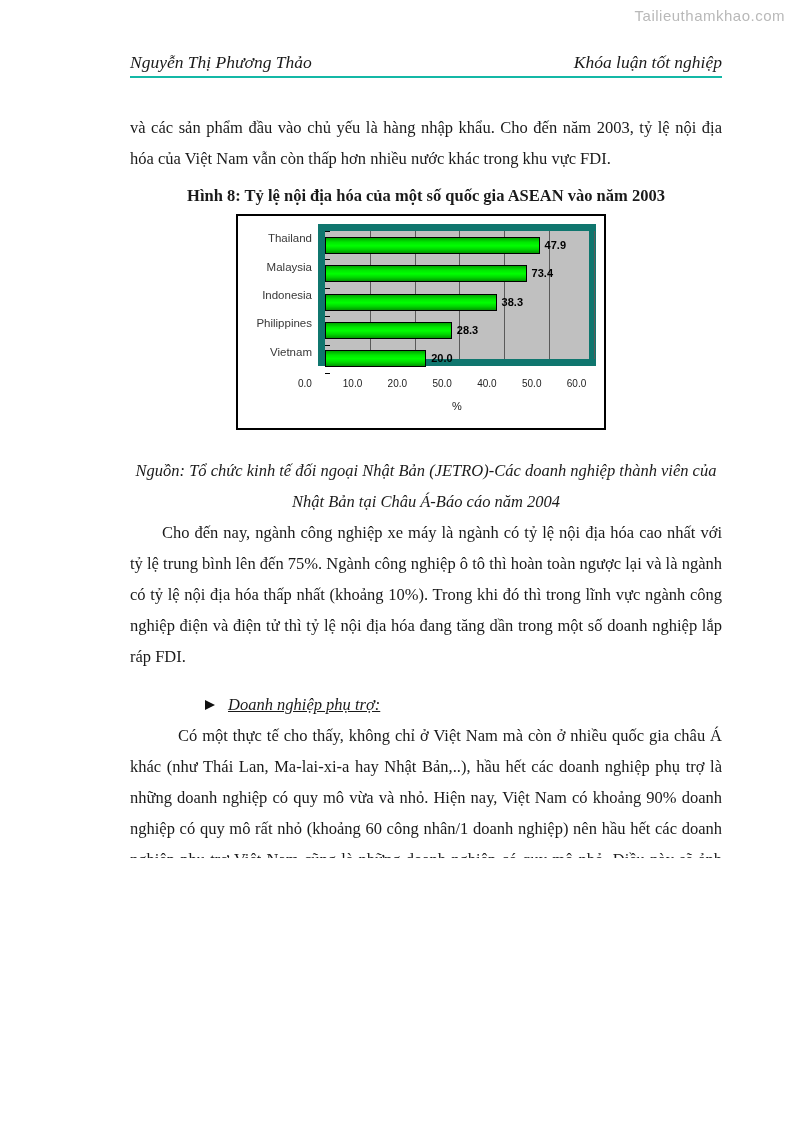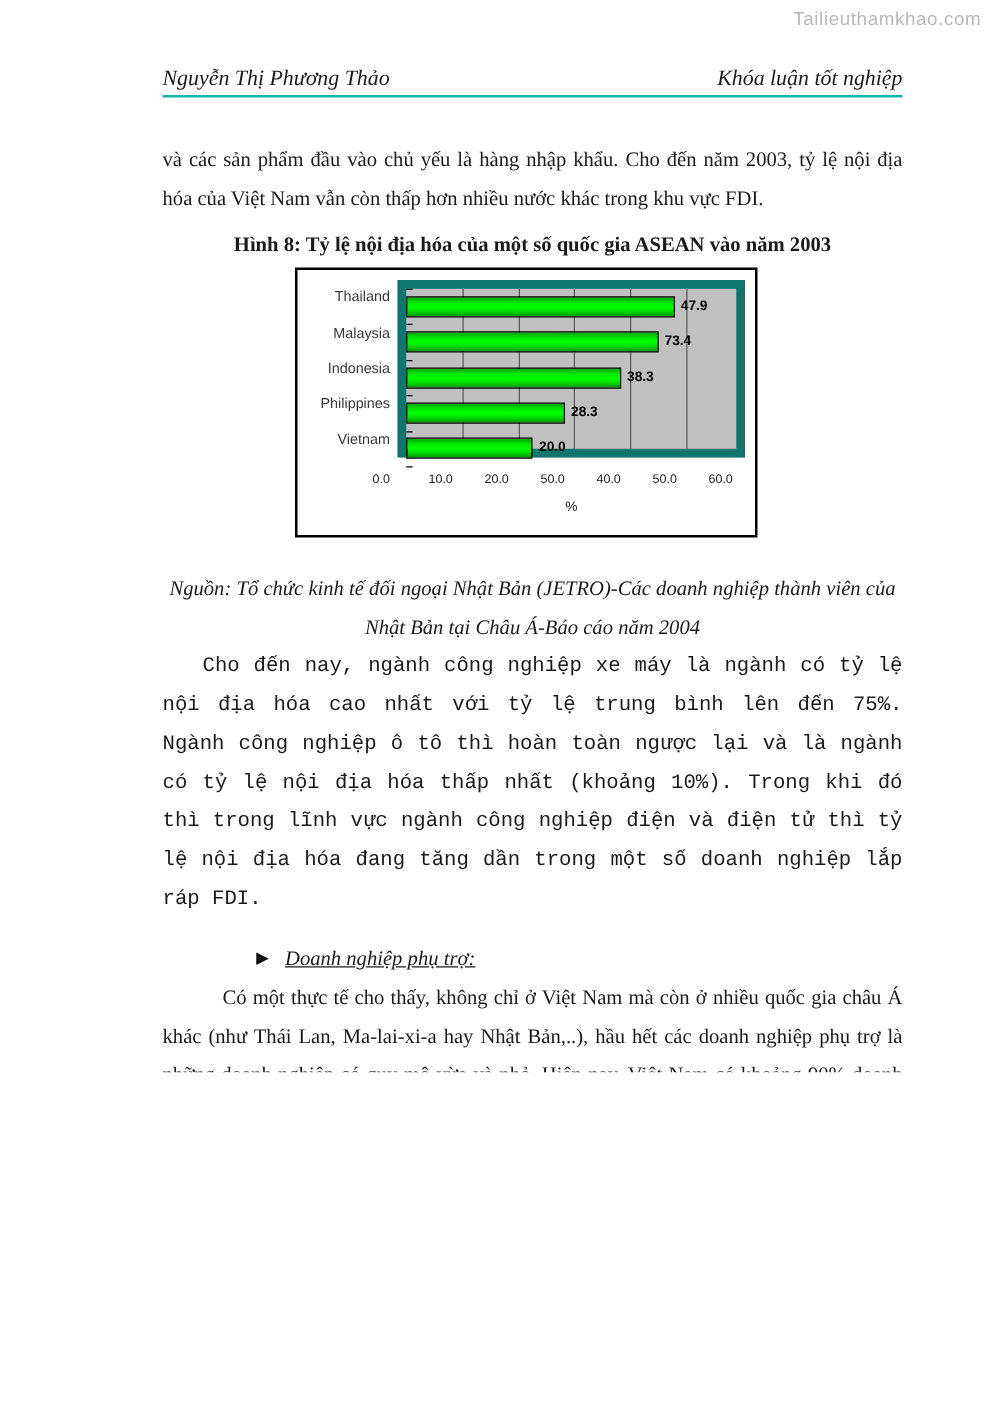--- a/index.html
+++ b/index.html
@@ -82,21 +82,21 @@
     text-align: center;
     font-family: "Liberation Sans", "DejaVu Sans", sans-serif;
     font-size: 11px; color: #222;
   }
   
   .source-note {
     margin: 25px 0 0 0;
     font-style: italic; text-align: center;
     font-size: 16.5px; line-height: 31px;
   }
-  .para-motorbike { margin-top: 0; text-indent: 32px; font-family: Liberation Mono, monospace; }
+  .para-motorbike { margin-top: 0; text-indent: 32px; }
   .bullet-line {
     margin-top: 0; margin-left: 75px;
     font-size: 16.5px; line-height: 31px;
   }
   .arrow-bullet {
     display: inline-block; width: 0; height: 0;
     border-top: 5px solid transparent;
     border-bottom: 5px solid transparent;
     border-left: 10px solid #111;
     margin-right: 13px;

